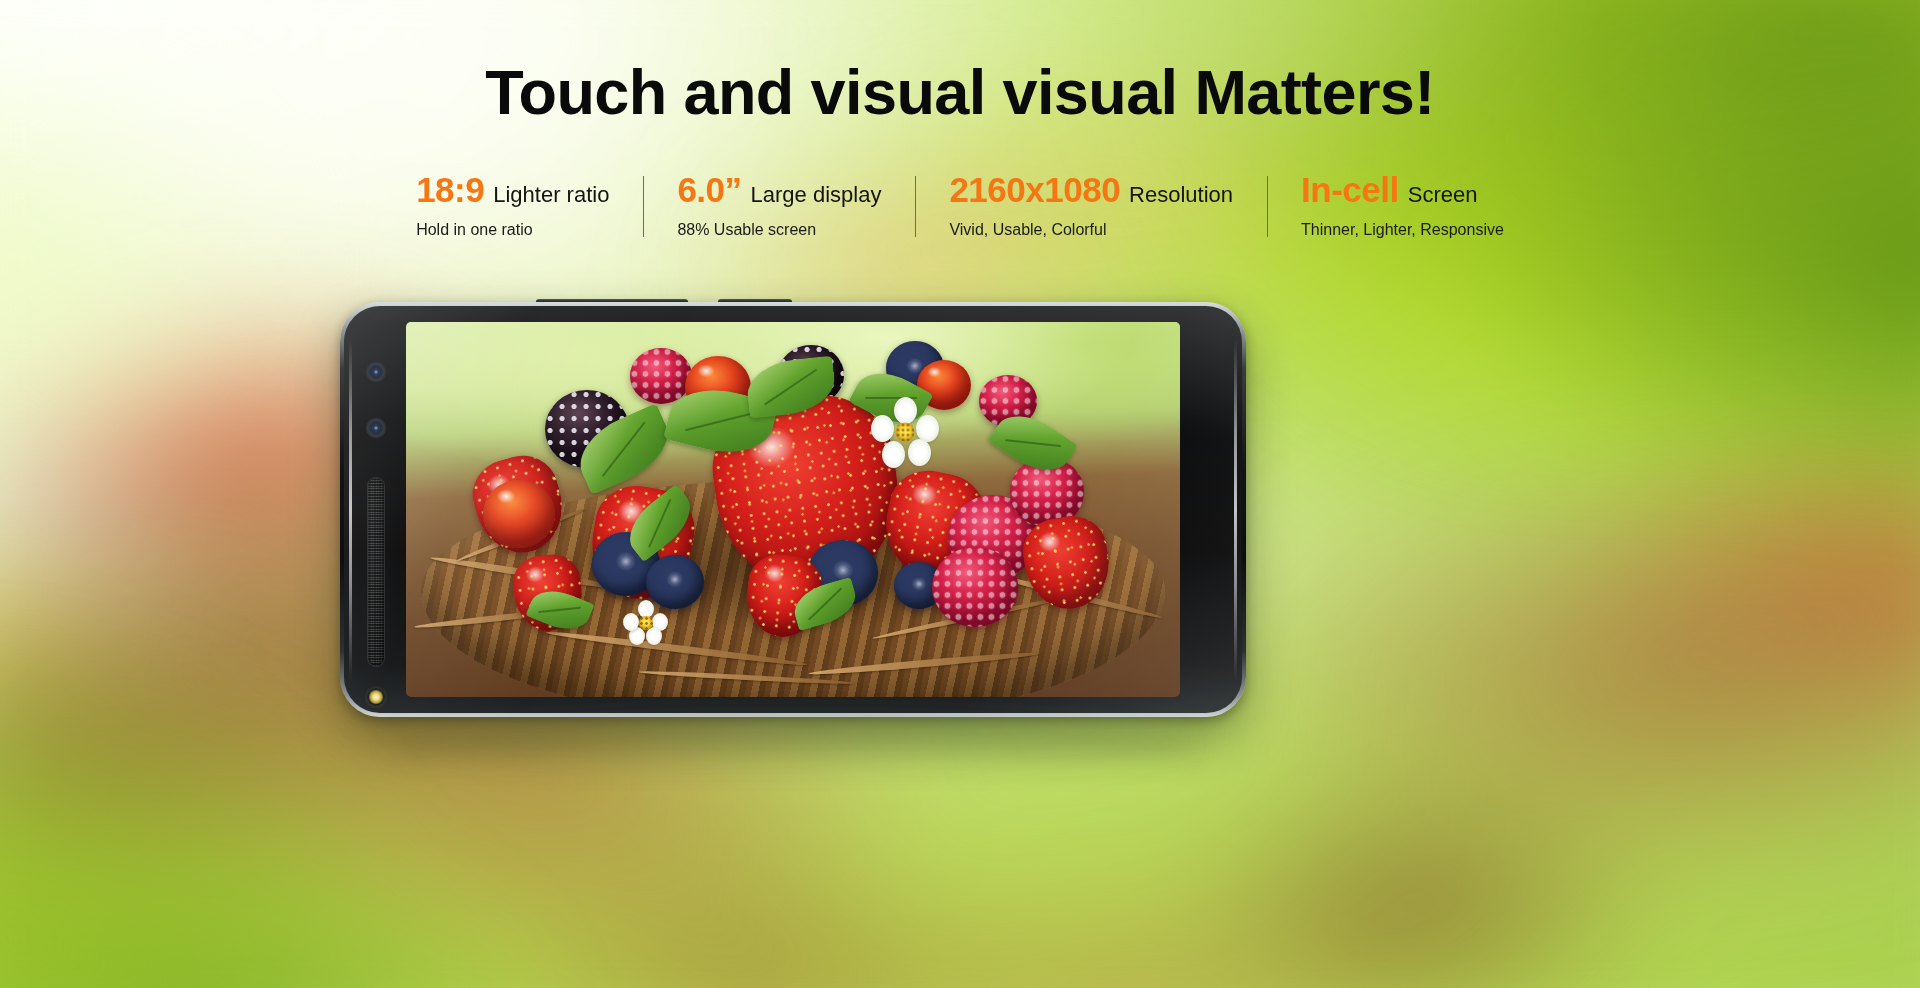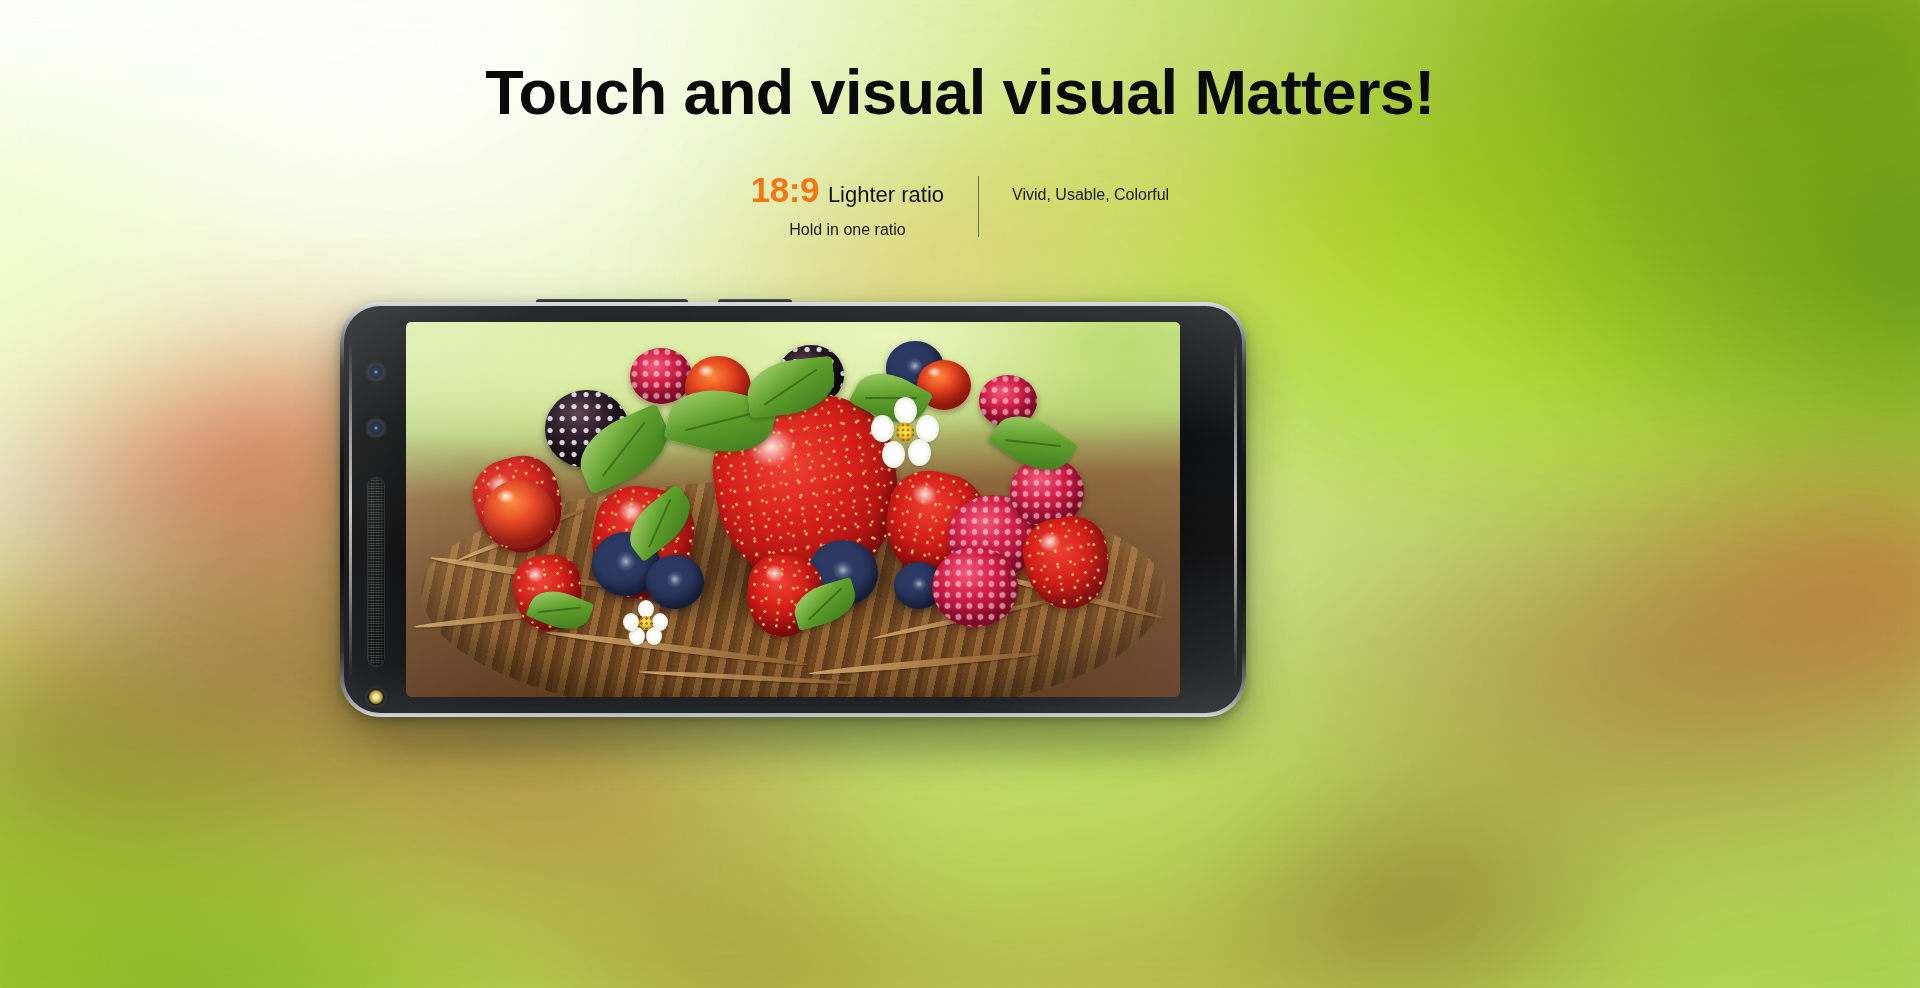--- a/index.html
+++ b/index.html
@@ -73,21 +73,21 @@
   }
 
   
   #features {
     position:absolute; top:172px; left:0; width:100%;
     display:flex; justify-content:center; align-items:stretch;
     z-index:6;
   }
   .feature {
     padding:0 34px;
-    display:flex; flex-direction:column; align-items:center;
+    display:flex; flex-direction:column; 
     position:relative;
   }
   .feature + .feature::before {
     content:""; position:absolute; left:0; top:4px; bottom:2px;
     width:1px; background:#6c6c66;
   }
   .feat-line { white-space:nowrap; line-height:1; display:flex; align-items:baseline; }
   .feat-hl {
     color:#f47714; font-weight:bold; font-size:35px; letter-spacing:-0.5px;
   }
@@ -332,25 +332,43 @@
 <div id="features">
 
   <div class="feature">
     <div class="feat-line">
       <span class="feat-hl">18:9</span>
       <span class="feat-lbl">Lighter ratio</span>
     </div>
     <div class="feat-sub">Hold in one ratio</div>
   </div>
 
-
   <div class="feature">
+    <div class="feat-line">
+      <span class="feat-hl">6.0”</span>
+      <span class="feat-lbl">Large display</span>
+    </div>
+    <div class="feat-sub">88% Usable screen</div>
+  </div>
+
+  <div class="feature">
+    <div class="feat-line">
+      <span class="feat-hl">2160x1080</span>
+      <span class="feat-lbl">Resolution</span>
+    </div>
     <div class="feat-sub">Vivid, Usable, Colorful</div>
   </div>
 
+  <div class="feature">
+    <div class="feat-line">
+      <span class="feat-hl">In-cell</span>
+      <span class="feat-lbl">Screen</span>
+    </div>
+    <div class="feat-sub">Thinner, Lighter, Responsive</div>
+  </div>
 
 </div>
 
 <div id="phone">
 
   <div class="btn-vol"></div>
   <div class="btn-power"></div>
 
   <div class="phone-chamfer"></div>
 

